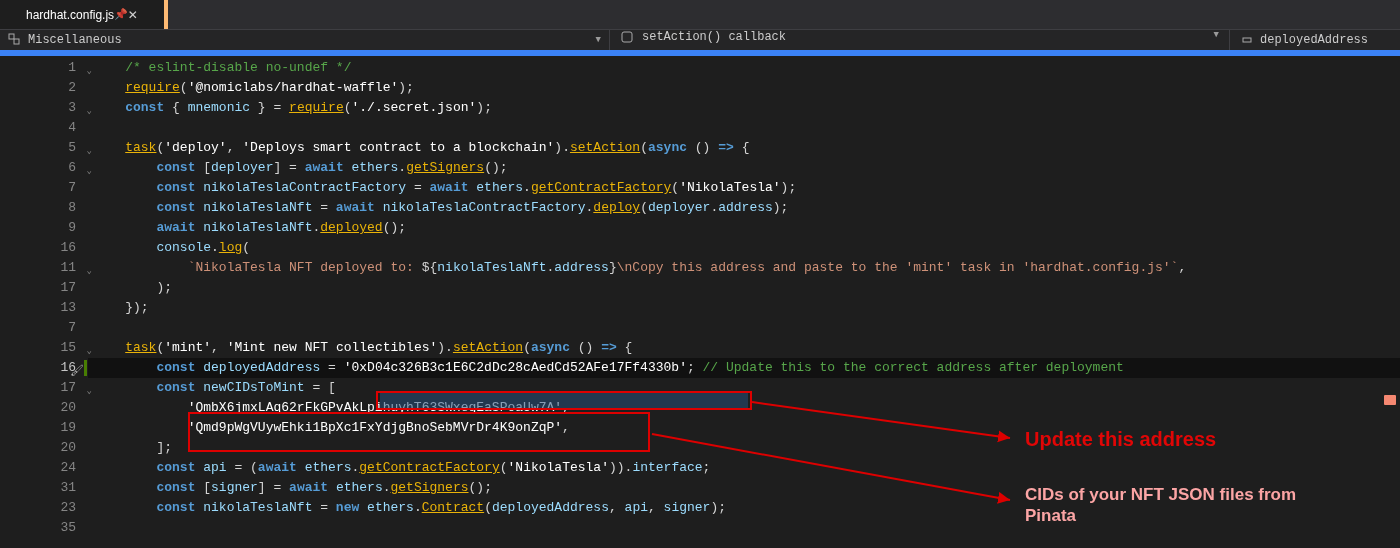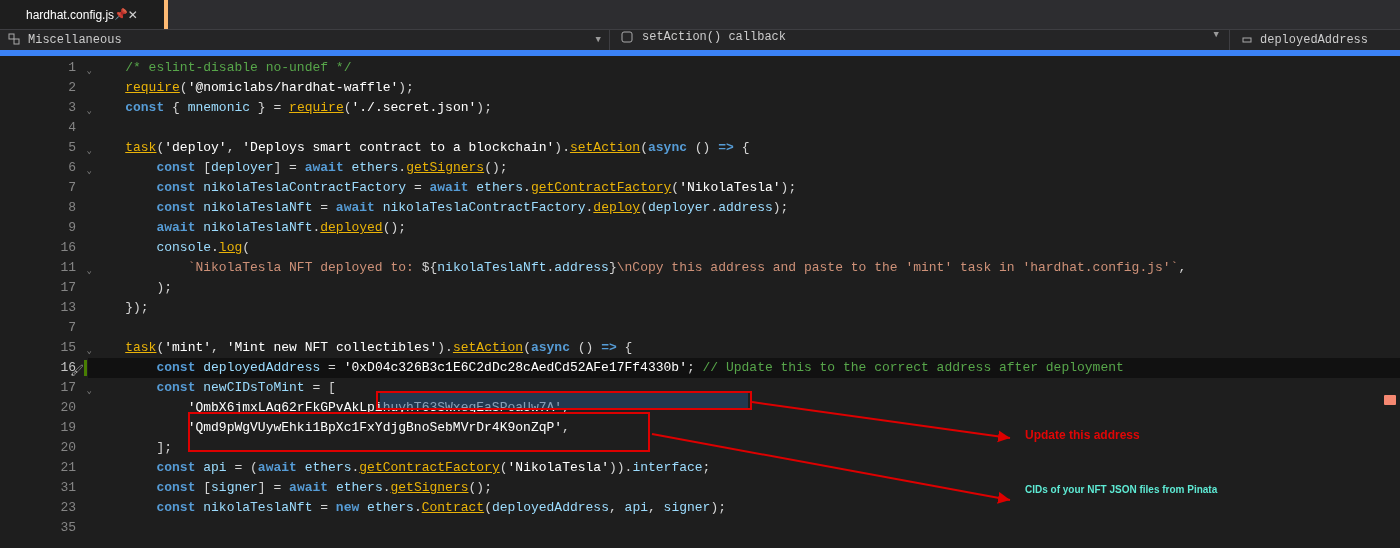--- a/index.html
+++ b/index.html
@@ -159,30 +159,30 @@
     background: rgba(38,79,120,.55);
     pointer-events: none;
   }
   .ann-label1 {
     position: absolute;
     left: 1025px;
     top: 428px;
     color: #e00606;
     font-family: Arial, sans-serif;
     font-weight: bold;
-    font-size: 12px;
+    font-size: 20px;
   }
   .ann-label2 {
     position: absolute;
     left: 1025px;
     top: 484px;
-    color: #5eead4;
+    color: #fca5a5;
     font-family: Arial, sans-serif;
     font-weight: bold;
-    font-size: 10px;
+    font-size: 17px;
     width: 300px;
     line-height: 1.25;
   }
   svg.arrow { position: absolute; pointer-events: none; }
   .find-flag {
     position: absolute;
     right: 4px;
     top: 395px;
     width: 12px; height: 10px;
     background: #f48771;
@@ -246,21 +246,21 @@
       <div class="gl">11<span class="fold">⌄</span></div>
       <div class="gl">17</div>
       <div class="gl">13</div>
       <div class="gl">7</div>
       <div class="gl">15<span class="fold">⌄</span></div>
       <div class="gl current">16<span class="brush">🖌</span><span class="green-bar"></span></div>
       <div class="gl">17<span class="fold">⌄</span></div>
       <div class="gl">20</div>
       <div class="gl">19</div>
       <div class="gl">20</div>
-      <div class="gl">21</div>
+      <div class="gl">24</div>
       <div class="gl">31</div>
       <div class="gl">23</div>
       <div class="gl">35</div>
     </div>
   <div class="code" id="code"><div class="cl">    <span class="c-comment">/* eslint-disable no-undef */</span></div><div class="cl">    <span class="c-fn">require</span><span class="c-pn">(</span><span class="c-str">'@nomiclabs/hardhat-waffle'</span><span class="c-pn">);</span></div><div class="cl">    <span class="c-key">const </span><span class="c-pn">{ </span><span class="c-id">mnemonic</span><span class="c-pn"> } = </span><span class="c-fn">require</span><span class="c-pn">(</span><span class="c-str">'./.secret.json'</span><span class="c-pn">);</span></div><div class="cl">    </div><div class="cl">    <span class="c-fn">task</span><span class="c-pn">(</span><span class="c-str">'deploy'</span><span class="c-pn">, </span><span class="c-str">'Deploys smart contract to a blockchain'</span><span class="c-pn">).</span><span class="c-fn">setAction</span><span class="c-pn">(</span><span class="c-key">async</span><span class="c-pn"> () </span><span class="c-key">=&gt;</span><span class="c-pn"> {</span></div><div class="cl">        <span class="c-key">const </span><span class="c-pn">[</span><span class="c-id">deployer</span><span class="c-pn">] = </span><span class="c-key">await </span><span class="c-id">ethers</span><span class="c-pn">.</span><span class="c-fn">getSigners</span><span class="c-pn">();</span></div><div class="cl">        <span class="c-key">const </span><span class="c-id">nikolaTeslaContractFactory</span><span class="c-pn"> = </span><span class="c-key">await </span><span class="c-id">ethers</span><span class="c-pn">.</span><span class="c-fn">getContractFactory</span><span class="c-pn">(</span><span class="c-str">'NikolaTesla'</span><span class="c-pn">);</span></div><div class="cl">        <span class="c-key">const </span><span class="c-id">nikolaTeslaNft</span><span class="c-pn"> = </span><span class="c-key">await </span><span class="c-id">nikolaTeslaContractFactory</span><span class="c-pn">.</span><span class="c-fn">deploy</span><span class="c-pn">(</span><span class="c-id">deployer</span><span class="c-pn">.</span><span class="c-id">address</span><span class="c-pn">);</span></div><div class="cl">        <span class="c-key">await </span><span class="c-id">nikolaTeslaNft</span><span class="c-pn">.</span><span class="c-fn">deployed</span><span class="c-pn">();</span></div><div class="cl">        <span class="c-id">console</span><span class="c-pn">.</span><span class="c-fn">log</span><span class="c-pn">(</span></div><div class="cl">            <span class="c-tpl">`NikolaTesla NFT deployed to: </span><span class="c-pn">${</span><span class="c-id">nikolaTeslaNft</span><span class="c-pn">.</span><span class="c-id">address</span><span class="c-pn">}</span><span class="c-tpl">\nCopy this address and paste to the 'mint' task in 'hardhat.config.js'`</span><span class="c-pn">,</span></div><div class="cl">        <span class="c-pn">);</span></div><div class="cl">    <span class="c-pn">});</span></div><div class="cl">    </div><div class="cl">    <span class="c-fn">task</span><span class="c-pn">(</span><span class="c-str">'mint'</span><span class="c-pn">, </span><span class="c-str">'Mint new NFT collectibles'</span><span class="c-pn">).</span><span class="c-fn">setAction</span><span class="c-pn">(</span><span class="c-key">async</span><span class="c-pn"> () </span><span class="c-key">=&gt;</span><span class="c-pn"> {</span></div><div class="cl hl">        <span class="c-key">const </span><span class="c-id">deployedAddress</span><span class="c-pn"> = </span><span class="c-str">'0xD04c326B3c1E6C2dDc28cAedCd52AFe17Ff4330b'</span><span class="c-pn">; </span><span class="c-comment">// Update this to the correct address after deployment</span></div><div class="cl">        <span class="c-key">const </span><span class="c-id">newCIDsToMint</span><span class="c-pn"> = [</span></div><div class="cl">            <span class="c-str">'QmbX6jmxLAq62rFkGPvAkLpihuyhT63SWxegEaSPoaUw7A'</span><span class="c-pn">,</span></div><div class="cl">            <span class="c-str">'Qmd9pWgVUywEhki1BpXc1FxYdjgBnoSebMVrDr4K9onZqP'</span><span class="c-pn">,</span></div><div class="cl">        <span class="c-pn">];</span></div><div class="cl">        <span class="c-key">const </span><span class="c-id">api</span><span class="c-pn"> = (</span><span class="c-key">await </span><span class="c-id">ethers</span><span class="c-pn">.</span><span class="c-fn">getContractFactory</span><span class="c-pn">(</span><span class="c-str">'NikolaTesla'</span><span class="c-pn">)).</span><span class="c-id">interface</span><span class="c-pn">;</span></div><div class="cl">        <span class="c-key">const </span><span class="c-pn">[</span><span class="c-id">signer</span><span class="c-pn">] = </span><span class="c-key">await </span><span class="c-id">ethers</span><span class="c-pn">.</span><span class="c-fn">getSigners</span><span class="c-pn">();</span></div><div class="cl">        <span class="c-key">const </span><span class="c-id">nikolaTeslaNft</span><span class="c-pn"> = </span><span class="c-key">new </span><span class="c-id">ethers</span><span class="c-pn">.</span><span class="c-fn">Contract</span><span class="c-pn">(</span><span class="c-id">deployedAddress</span><span class="c-pn">, </span><span class="c-id">api</span><span class="c-pn">, </span><span class="c-id">signer</span><span class="c-pn">);</span></div><div class="cl">    </div></div>
 </div>
 
 <div class="sel-box"></div>
 
 <div class="ann-box1"></div>

